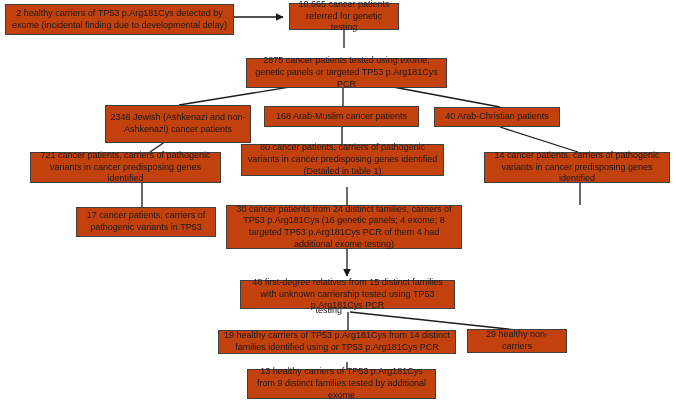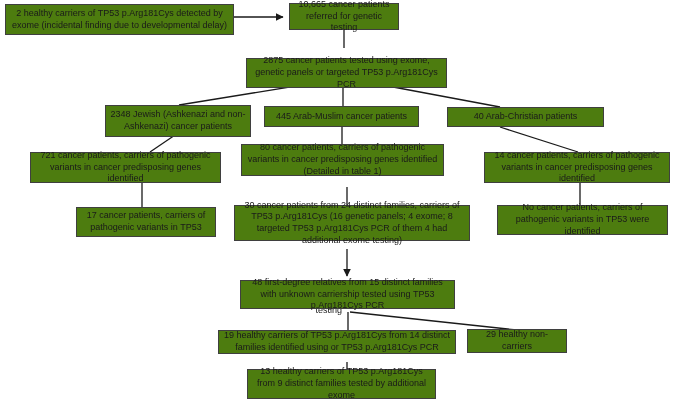--- a/index.html
+++ b/index.html
@@ -2,21 +2,21 @@
 <html><head>
 <meta charset="utf-8">
 <style>
   html,body{margin:0;padding:0;background:#ffffff;}
   .canvas{
     position:relative;width:676px;height:401px;background:#ffffff;
     font-family:"Liberation Sans",sans-serif;color:#1a1a1a;overflow:hidden;
   }
   .lines{position:absolute;left:0;top:0;width:676px;height:401px;pointer-events:none;}
   .box{
-    position:absolute;box-sizing:border-box;background:#4d7c0f;
+    position:absolute;box-sizing:border-box;background:#c2410c;
     border:1.4px solid #3f3f3f;
     display:flex;align-items:center;justify-content:center;
     text-align:center;font-size:9px;line-height:1.3;padding:2px 4px;
   }
   .lbl{
     position:absolute;font-size:9px;line-height:1.25;text-align:right;
     white-space:pre-line;
     margin-top:43px;
   }
 </style>
@@ -63,37 +63,36 @@
 
   <div class="box" style="left:5px;top:4px;width:229px;height:31px">2 healthy carriers of TP53 p.Arg181Cys detected by exome (incidental finding due to developmental delay)</div>
 
   <div class="lbl" style="left:236px;top:20px;width:46px">Cascade
 testing</div>
 
   <div class="box" style="left:289px;top:3px;width:110px;height:27px">10,665 cancer patients referred for genetic testing</div>
 
   <div class="box" style="left:246px;top:58px;width:201px;height:30px">2875 cancer patients tested using exome, genetic panels or targeted TP53 p.Arg181Cys PCR</div>
 
-  <div class="box" style="left:105px;top:105px;width:146px;height:32px">2348 Jewish (Ashkenazi and non-Ashkenazi) cancer patients</div>
+  <div class="box" style="left:105px;top:105px;width:146px;height:38px">2348 Jewish (Ashkenazi and non-Ashkenazi) cancer patients</div>
 
-  <div class="box" style="left:264px;top:106px;width:155px;height:21px">445 Arab-Muslim cancer patients</div>
+  <div class="box" style="left:264px;top:106px;width:155px;height:21px">168 Arab-Muslim cancer patients</div>
 
-  <div class="box" style="left:447px;top:107px;width:157px;height:20px">40 Arab-Christian patients</div>
+  <div class="box" style="left:434px;top:107px;width:126px;height:20px">40 Arab-Christian patients</div>
 
   <div class="box" style="left:30px;top:152px;width:191px;height:31px">721 cancer patients, carriers of pathogenic variants in cancer predisposing genes identified</div>
 
   <div class="box" style="left:241px;top:144px;width:203px;height:32px">80 cancer patients, carriers of pathogenic variants in cancer predisposing genes identified (Detailed in table 1)</div>
 
   <div class="box" style="left:484px;top:152px;width:186px;height:31px">14 cancer patients, carriers of pathogenic variants in cancer predisposing genes identified</div>
 
   <div class="box" style="left:76px;top:207px;width:140px;height:30px">17 cancer patients, carriers of pathogenic variants in TP53</div>
 
-  <div class="box" style="left:234px;top:205px;width:236px;height:36px">30 cancer patients from 24 distinct families, carriers of TP53 p.Arg181Cys (16 genetic panels; 4 exome; 8 targeted TP53 p.Arg181Cys PCR of them 4 had additional exome testing)</div>
+  <div class="box" style="left:226px;top:205px;width:236px;height:44px">30 cancer patients from 24 distinct families, carriers of TP53 p.Arg181Cys (16 genetic panels; 4 exome; 8 targeted TP53 p.Arg181Cys PCR of them 4 had additional exome testing)</div>
 
-  <div class="box" style="left:497px;top:205px;width:171px;height:30px">No cancer patients, carriers of pathogenic variants in TP53 were identified</div>
 
   <div class="lbl" style="left:294px;top:251px;width:48px">Cascade
 testing</div>
 
   <div class="box" style="left:240px;top:280px;width:215px;height:29px">48 first-degree relatives from 15 distinct families with unknown carriership tested using TP53 p.Arg181Cys PCR</div>
 
   <div class="box" style="left:218px;top:330px;width:238px;height:24px">19 healthy carriers of TP53 p.Arg181Cys from 14 distinct families identified using or TP53 p.Arg181Cys PCR</div>
 
   <div class="box" style="left:467px;top:329px;width:100px;height:24px">29 healthy non-carriers</div>
 

